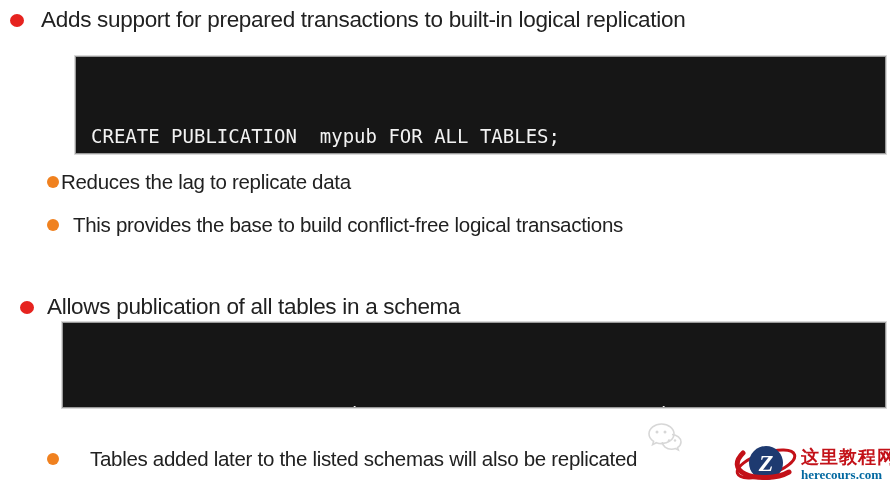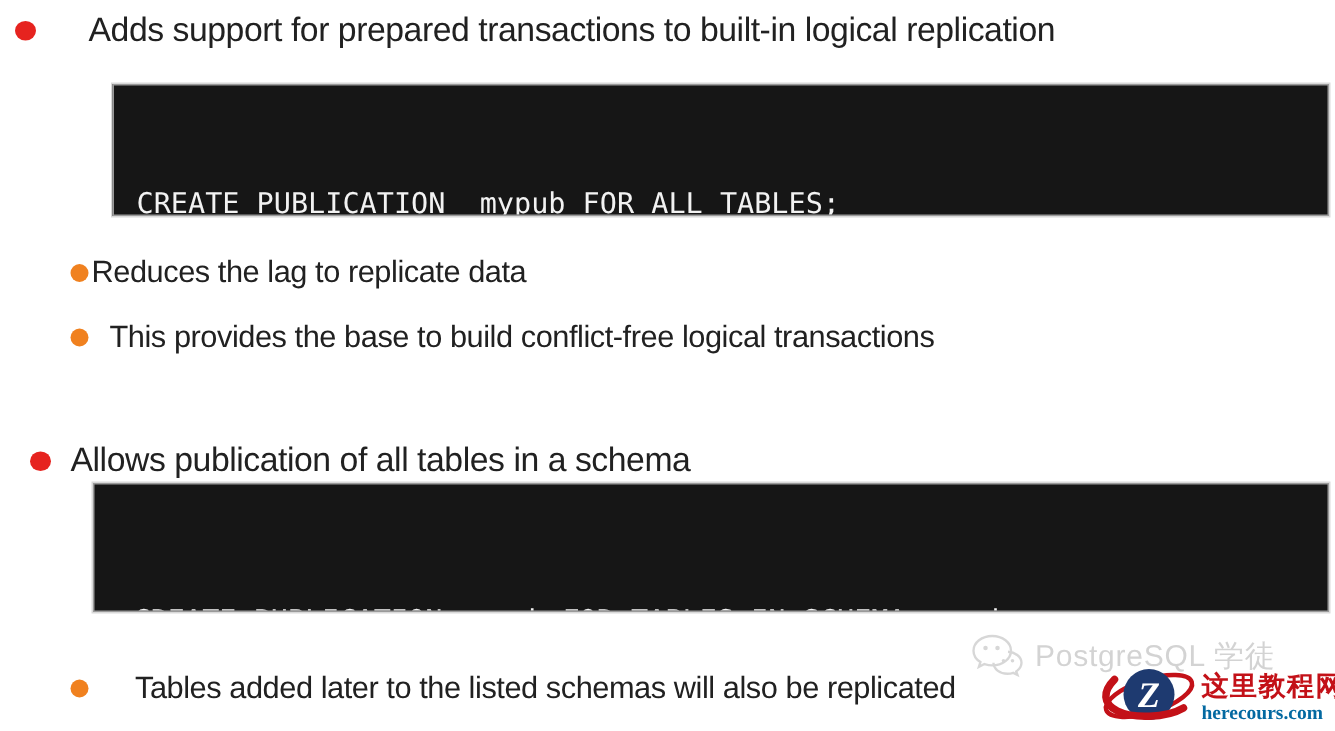--- a/index.html
+++ b/index.html
@@ -50,31 +50,31 @@
     border:1px solid #9a9a9a;
     box-shadow:0 0 0 1px #d9d9d9;
     font-family:"DejaVu Sans Mono","Liberation Mono", monospace;
     font-size:19px;
     color:#f2f2f2;
     white-space:pre;
     overflow:hidden;
   }
   #code-block-1 {
     left:75px; top:56px;
-    width:811px; height:88px;
+    width:811px; height:98px;
     padding:7px 0 0 15px;
     line-height:29px;
   }
   #code-block-2 {
     left:62px; top:322px;
     width:824px; height:86px;
     padding:11px 0 0 26px;
     line-height:32px;
   }
-  #row-b1 { left:10px; top:6px;  gap:35px; }
+  #row-b1 { left:10px; top:6px;  gap:17px; }
   #row-s1 { left:47px; top:169px; gap:2px; }
   #row-s2 { left:47px; top:212px; gap:14px; }
   #row-b2 { left:20px; top:265px; gap:13px;margin-top:28px; }
   #row-s3 { left:47px; top:446px; gap:31px; }
 
   
   #watermark {
     position:absolute;
     left:646px; top:421px;
     display:flex;
@@ -168,21 +168,20 @@
       <path d="M15.5,3 C8.6,3 3,7.4 3,12.8 C3,15.9 4.8,18.6 7.6,20.4 L6.6,23.6 L10.3,21.7 C11.9,22.2 13.7,22.6 15.5,22.6 C22.4,22.6 28,18.2 28,12.8 C28,7.4 22.4,3 15.5,3 Z"></path>
       <path d="M26,13.5 C31,13.8 35,17 35,20.9 C35,23.2 33.6,25.2 31.5,26.6 L32.3,29 L29.5,27.6 C28.3,28 27,28.2 25.6,28.2 C20.5,28.2 16.3,24.9 16.3,20.9"></path>
     </g>
     <g fill="#a8a8a8">
       <circle cx="11" cy="11" r="1.5"></circle>
       <circle cx="19" cy="11" r="1.5"></circle>
       <circle cx="23" cy="19.5" r="1.2"></circle>
       <circle cx="29" cy="19.5" r="1.2"></circle>
     </g>
   </svg>
-  <span class="wm-text">PostgreSQL 学徒</span>
 </div>
 
 <div id="site-logo">
   <svg id="logo-mark" width="66" height="46" viewBox="0 0 66 46">
 
     <ellipse cx="33" cy="23" rx="30" ry="11" fill="none" stroke="#c31118" stroke-width="3" transform="rotate(-18 33 23)"></ellipse>
 
     <circle cx="33" cy="22" r="17" fill="#1e3a70"></circle>
     <text x="33" y="30" text-anchor="middle" font-family="Liberation Serif, serif" font-size="24" font-weight="bold" font-style="italic" fill="#ffffff">Z</text>
 

